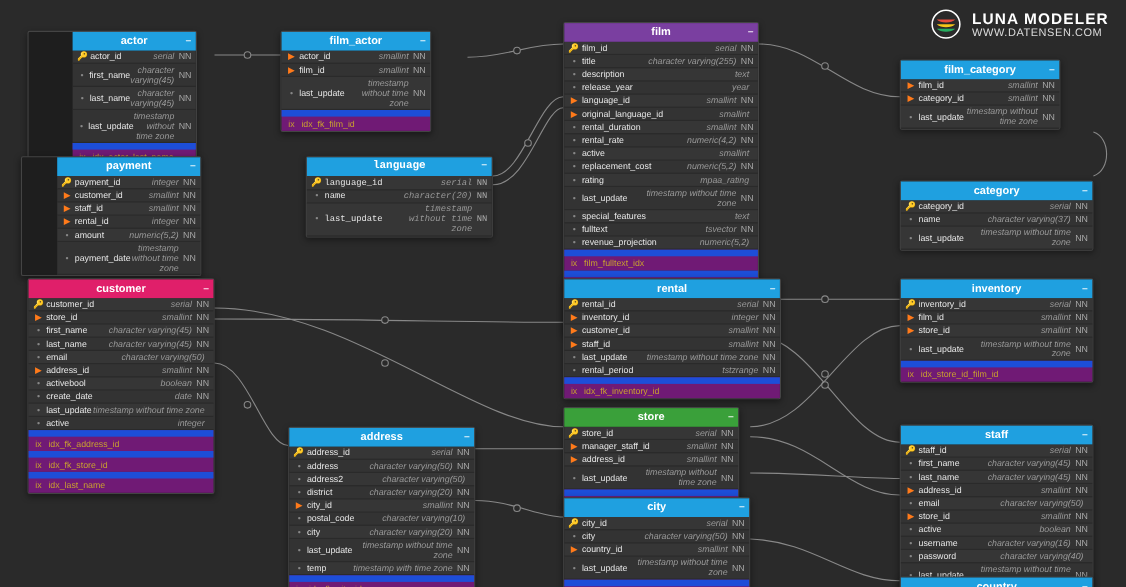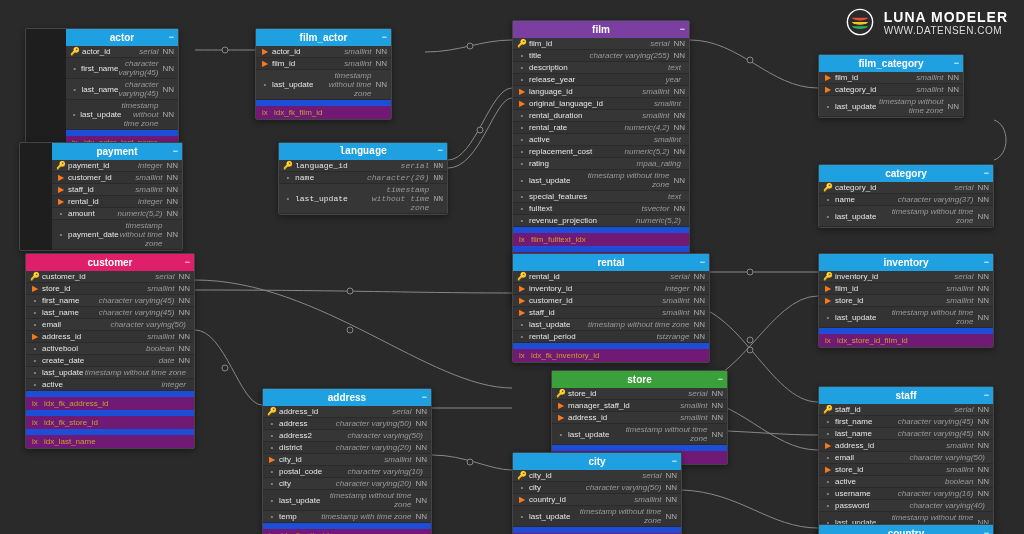--- a/index.html
+++ b/index.html
@@ -513,21 +513,21 @@
         <span class="nn">NN</span>
       </div>
         </div>
         <div>
           <div class="idx">
           <span class="ii">ix</span>
           <span>idx_fk_inventory_id</span>
         </div>
         </div>
       </div>
-      <div class="table" style="left: 512px; top: 370px; width: 177px; margin-left: 39px;">
+      <div class="table" style="left: 512px; top: 370px; width: 160px;">
         <div class="thead hdr-green">
       <span>store</span>
       <span class="collapse">−</span>
     </div>
         <div>
           <div class="row">
         <span class="ic ic-key">🔑</span>
         <span class="nm">store_id</span>
         <span class="tp">serial</span>
         <span class="nn">NN</span>

